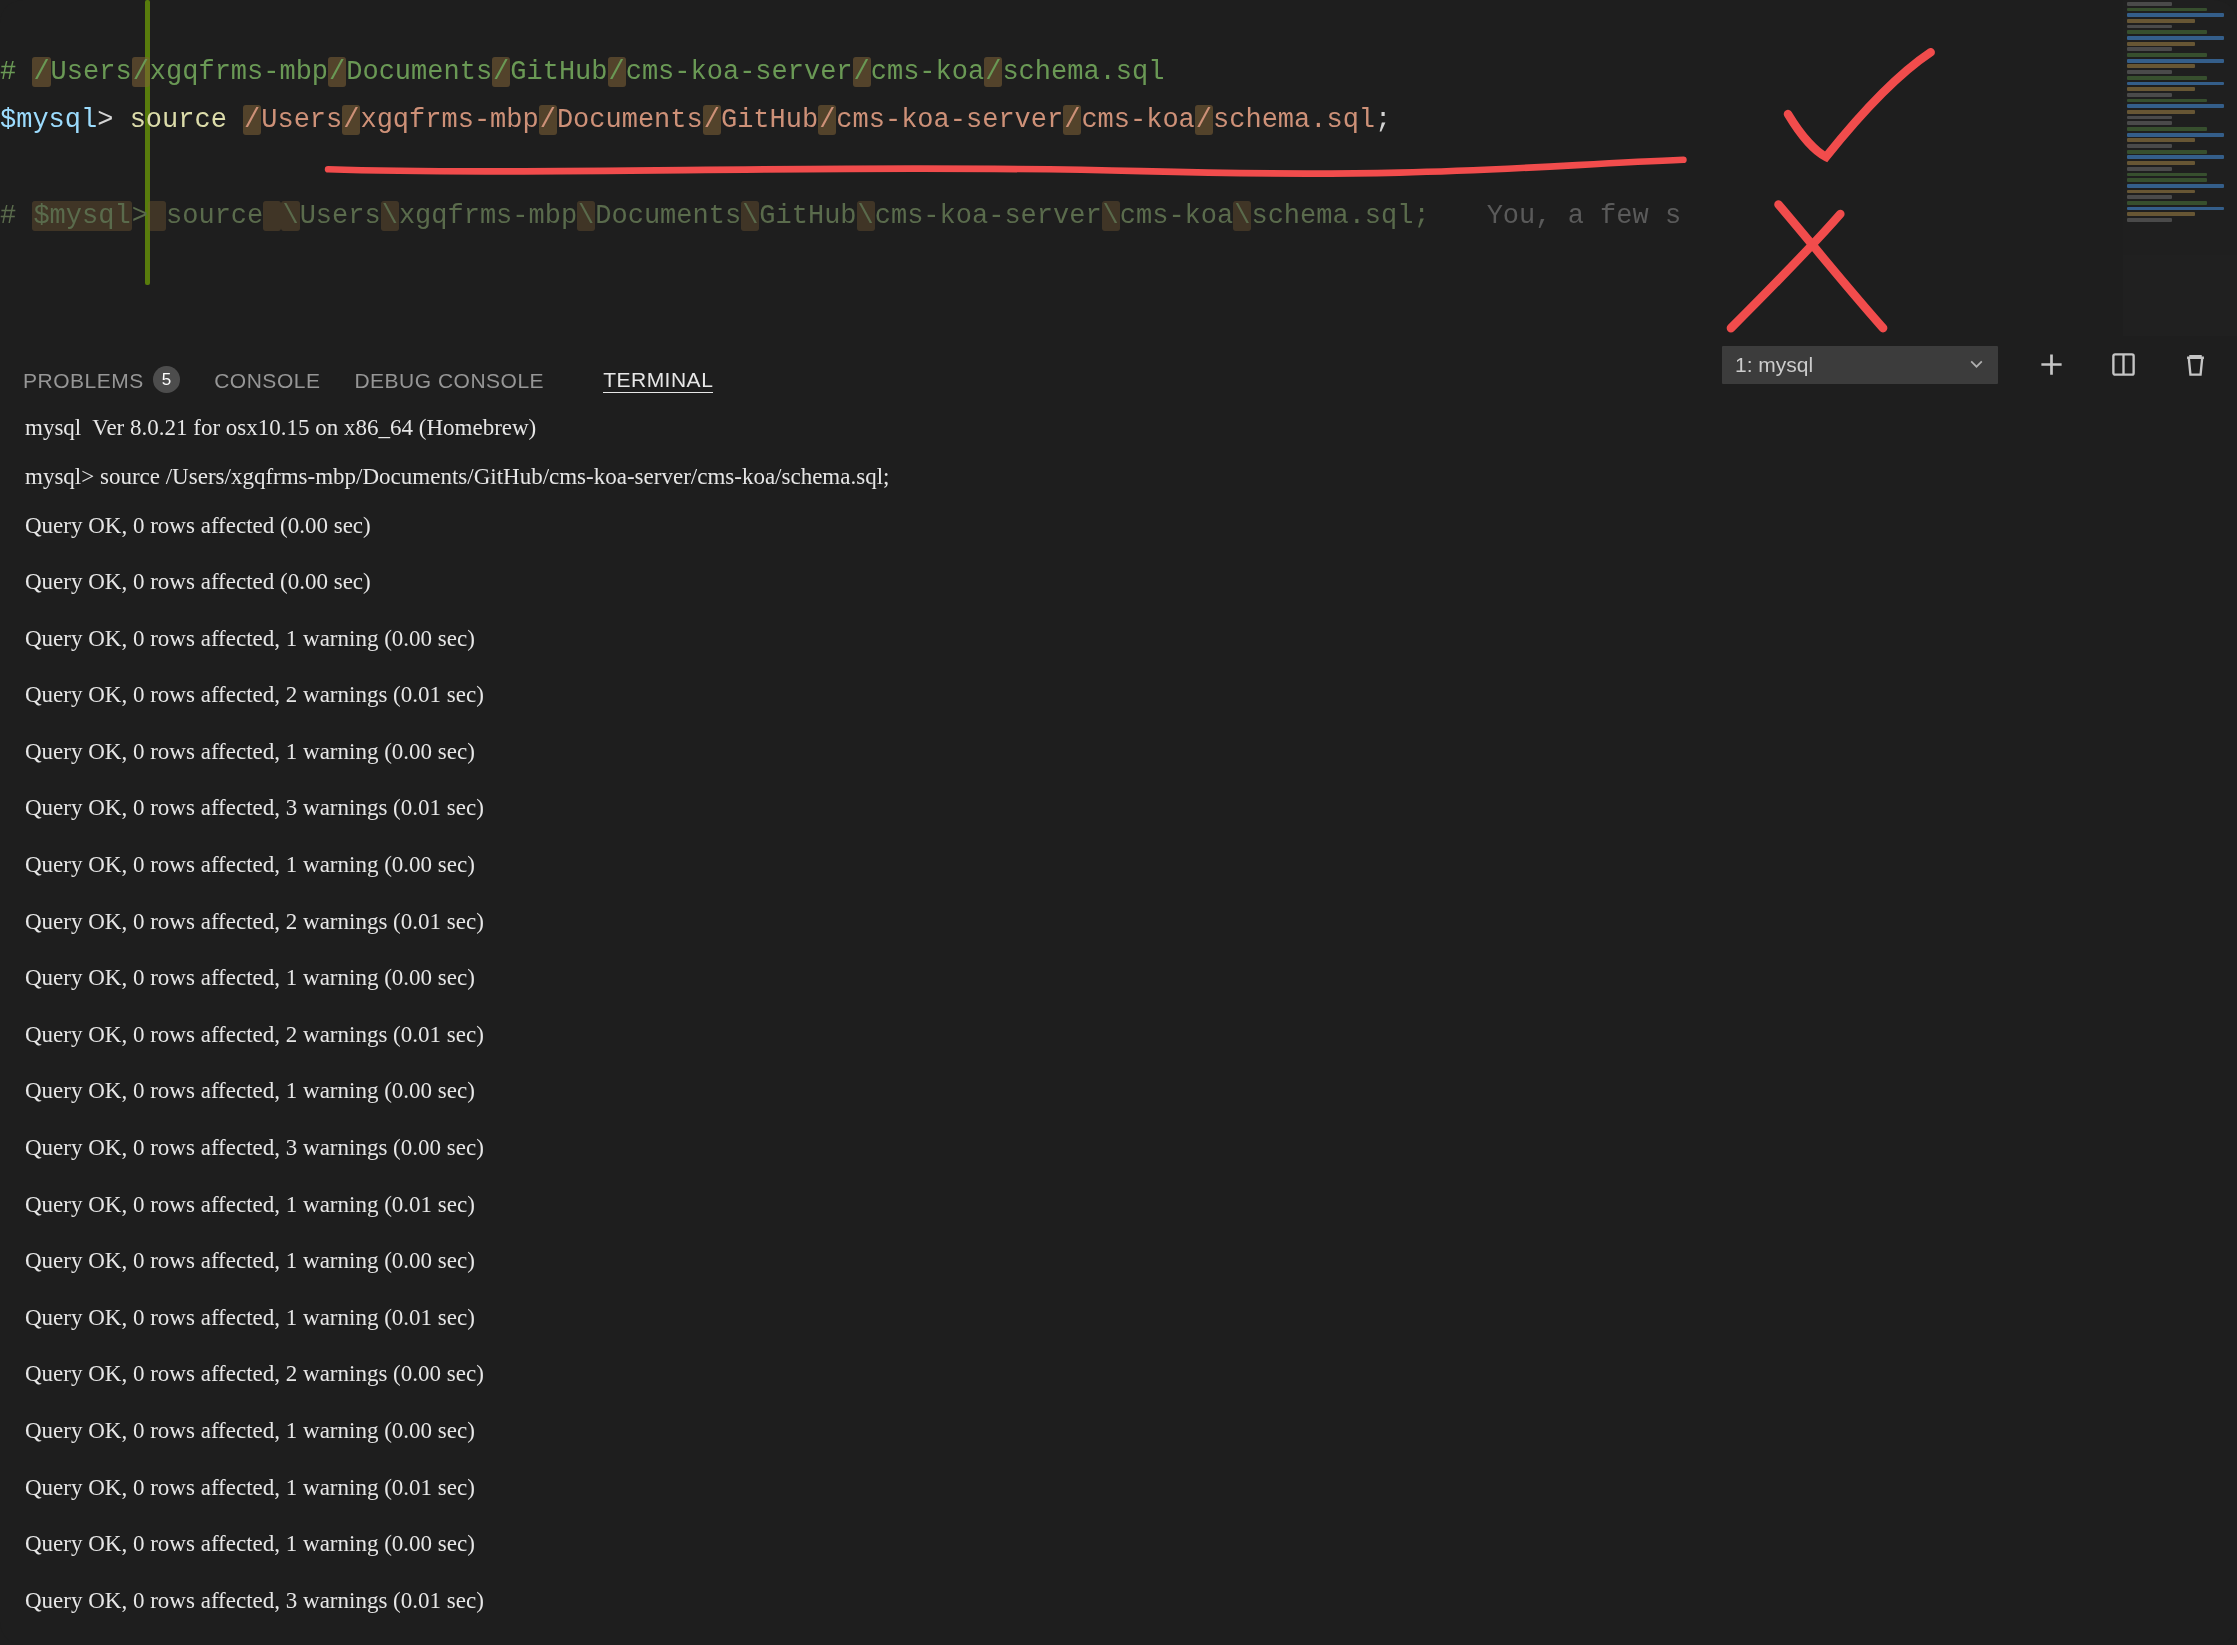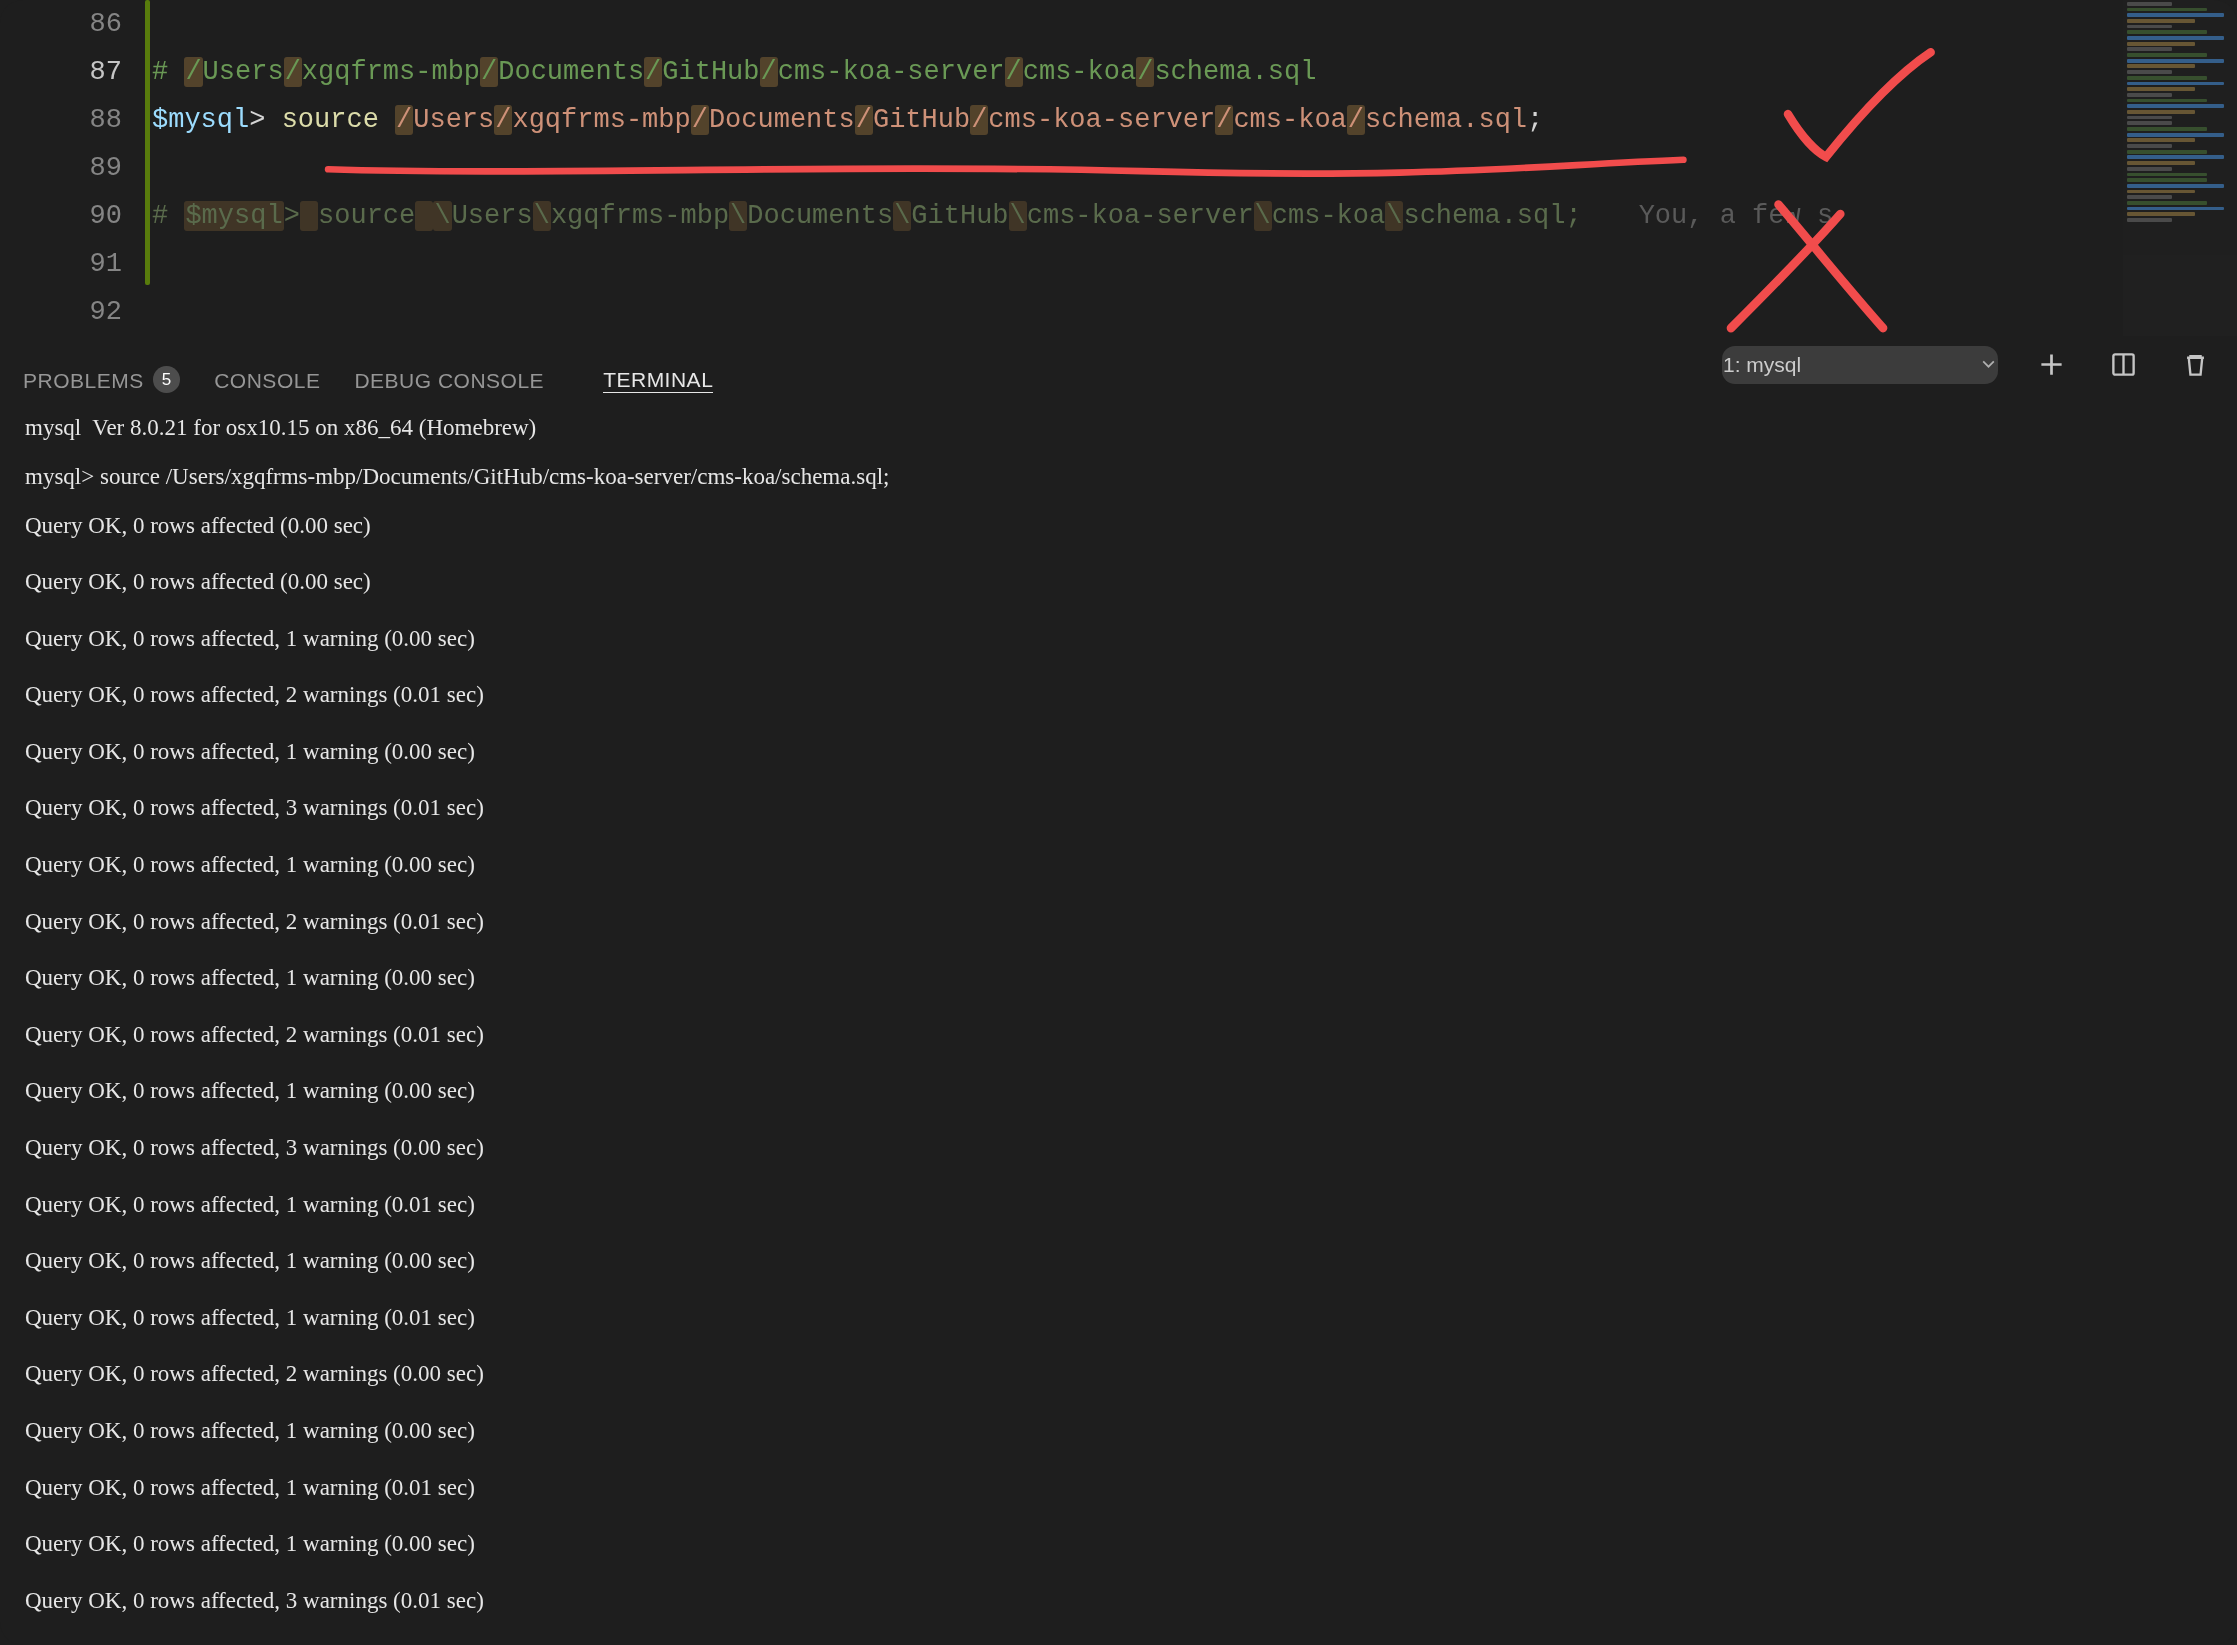--- a/index.html
+++ b/index.html
@@ -162,22 +162,22 @@
     padding: 0 7.6px;
   }
   .panel-tabs .spacer { flex: 1; }
 
   .term-select {
     display: flex;
     align-items: center;
     background: var(--select-bg);
     color: #ccc;
     height: 38px;
-    border-radius: 13px;
-    padding: 0 1px;
+    border-radius: 1px;
+    padding: 0 13px;
     font-size: 21px;
     gap: 11.4px;
     min-width: 276px;
     justify-content: space-between;
     position: relative;
   }
   .term-select .chev { opacity: .8; }
 
   .icon-btn {
     width: 38px;
@@ -204,29 +204,20 @@
   .tline { height: 49px; font-family: Liberation Serif, serif; }
 </style>
 </head>
 <body>
 
 <div class="root">
 
   <div class="editor">
     <div class="change-bar"></div>
 
-    <div class="gutter">
-      <div class="ln">86</div>
-      <div class="ln active">87</div>
-      <div class="ln">88</div>
-      <div class="ln">89</div>
-      <div class="ln">90</div>
-      <div class="ln">91</div>
-      <div class="ln">92</div>
-    </div>
 
     <div class="code">
       <div class="line"></div>
 
       <div class="line" id="line87"><span class="c-comment"># </span><span class="c-comment hl">/</span><span class="c-comment">Users</span><span class="c-comment hl">/</span><span class="c-comment">xgqfrms-mbp</span><span class="c-comment hl">/</span><span class="c-comment">Documents</span><span class="c-comment hl">/</span><span class="c-comment">GitHub</span><span class="c-comment hl">/</span><span class="c-comment">cms-koa-server</span><span class="c-comment hl">/</span><span class="c-comment">cms-koa</span><span class="c-comment hl">/</span><span class="c-comment">schema.sql</span></div>
 
       <div class="line" id="line88"><span class="c-var">$mysql</span><span class="c-sym">&gt; </span><span class="c-func">source </span><span class="c-str hl">/</span><span class="c-str">Users</span><span class="c-str hl">/</span><span class="c-str">xgqfrms-mbp</span><span class="c-str hl">/</span><span class="c-str">Documents</span><span class="c-str hl">/</span><span class="c-str">GitHub</span><span class="c-str hl">/</span><span class="c-str">cms-koa-server</span><span class="c-str hl">/</span><span class="c-str">cms-koa</span><span class="c-str hl">/</span><span class="c-str">schema.sql</span><span class="c-sym">;</span></div>
 
       <div class="line"></div>
 

